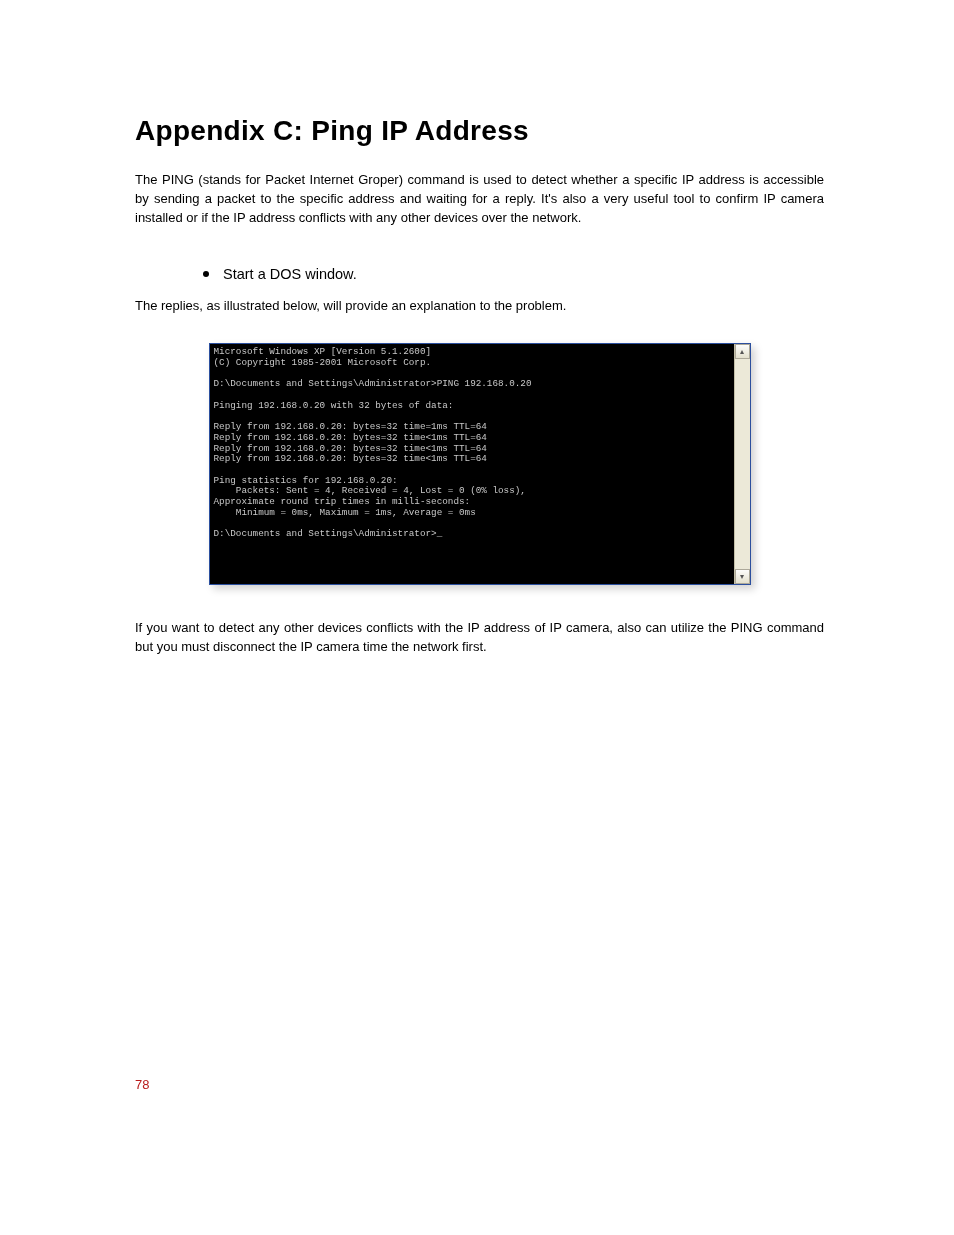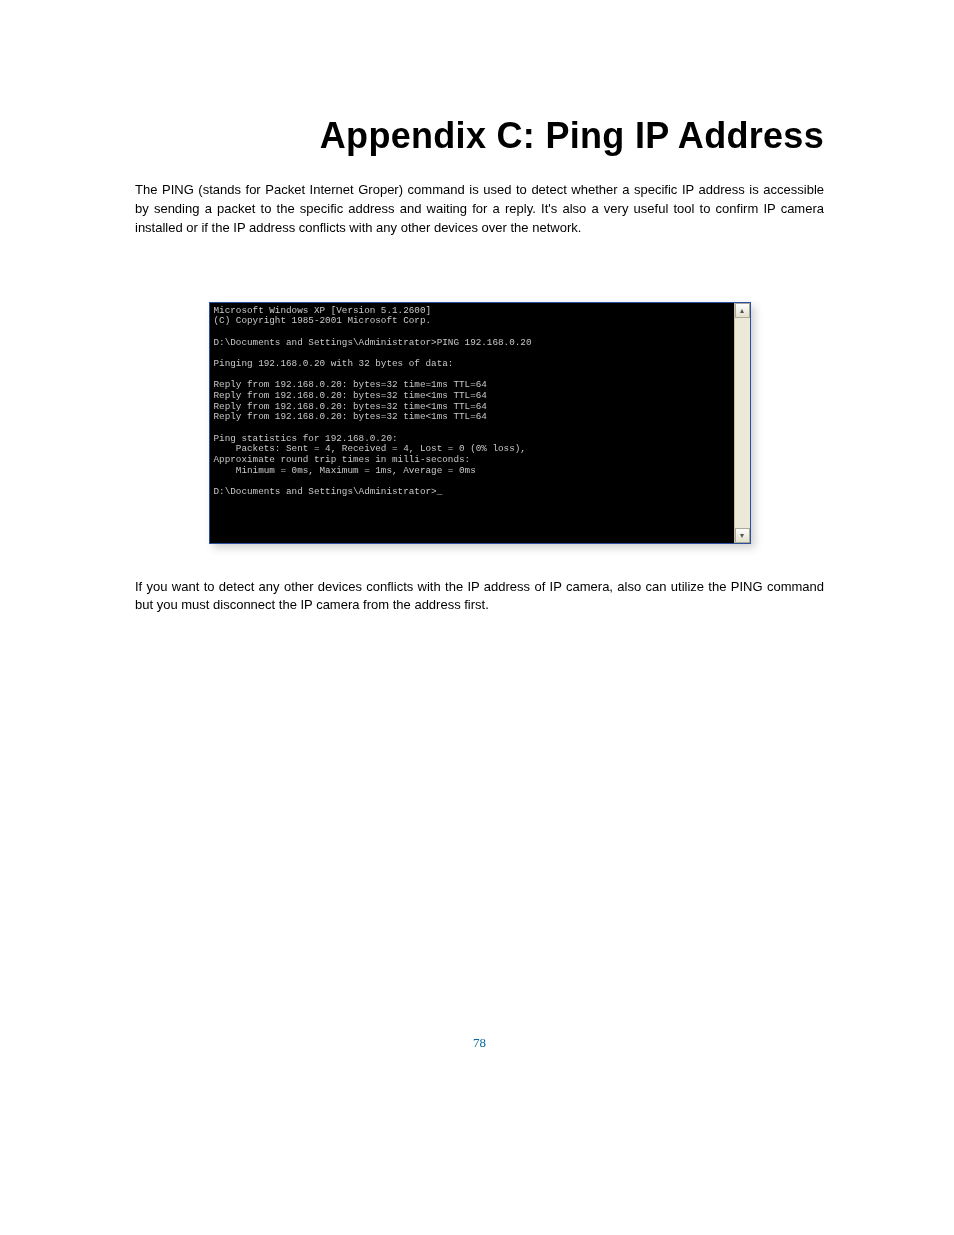--- a/index.html
+++ b/index.html
@@ -8,25 +8,24 @@
     background: #fff;
     font-family: Arial, Helvetica, sans-serif;
     color: #000;
     width: 954px;
   }
   .page {
     padding: 115px 130px 60px 135px;
     box-sizing: border-box;
   }
   h1 {
-    font-size: 36px;
+    font-size: 28px;
     font-weight: bold;
     margin: 0 0 24px 0;
     letter-spacing: 0.3px;
-    text-align: right;
   }
   p {
     font-size: 13px;
     line-height: 1.45;
     margin: 0 0 18px 0;
     text-align: justify;
   }
   .gap { height: 18px; }
   ul {
     list-style: none;
@@ -148,42 +147,43 @@
     background: linear-gradient(180deg, #fdfdfb 0%, #e3e0cd 100%);
     border: 1px solid #aca899;
     box-sizing: border-box;
     display: flex;
     align-items: center;
     justify-content: center;
     font-size: 8px;
     color: #555;
   }
   .page-number {
-    text-align: center;
+    text-align: left;
     font-size: 13px;
-    color: #0369a1;
+    color: #b91c1c;
     margin-top: 420px;
-    font-family: Liberation Serif, serif;
   }
 </style>
 </head>
 <body>
 
 <div class="page">
 
   <h1>Appendix C:  Ping IP Address</h1>
 
   <p>The PING (stands for Packet Internet Groper) command is used to detect whether a specific IP address is accessible by sending a packet to the specific address and waiting for a reply. It's also a very useful tool to confirm IP camera installed or if the IP address conflicts with any other devices over the network.</p>
 
   <div class="gap"></div>
 
 
   <ul>
+    <li>Start a DOS window.</li>
   </ul>
 
+  <p>The replies, as illustrated below, will provide an explanation to the problem.</p>
 
   <div class="cmd-wrap">
     <div class="cmd-window">
       <div class="cmd-body-wrap">
         <div class="cmd-body">Microsoft Windows XP [Version 5.1.2600]
 (C) Copyright 1985-2001 Microsoft Corp.
 
 D:\Documents and Settings\Administrator&gt;PING 192.168.0.20
 
 Pinging 192.168.0.20 with 32 bytes of data:
@@ -200,17 +200,17 @@
 
 D:\Documents and Settings\Administrator&gt;_</div>
         <div class="cmd-scroll">
           <div class="cmd-scroll-btn">▴</div>
           <div class="cmd-scroll-btn">▾</div>
         </div>
       </div>
     </div>
   </div>
 
-  <p>If you want to detect any other devices conflicts with the IP address of IP camera, also can utilize the PING command but you must disconnect the IP camera from the address first.</p>
+  <p>If you want to detect any other devices conflicts with the IP address of IP camera, also can utilize the PING command but you must disconnect the IP camera time the network first.</p>
 
   <div class="page-number">78</div>
 
 </div>
 
 </body></html>

